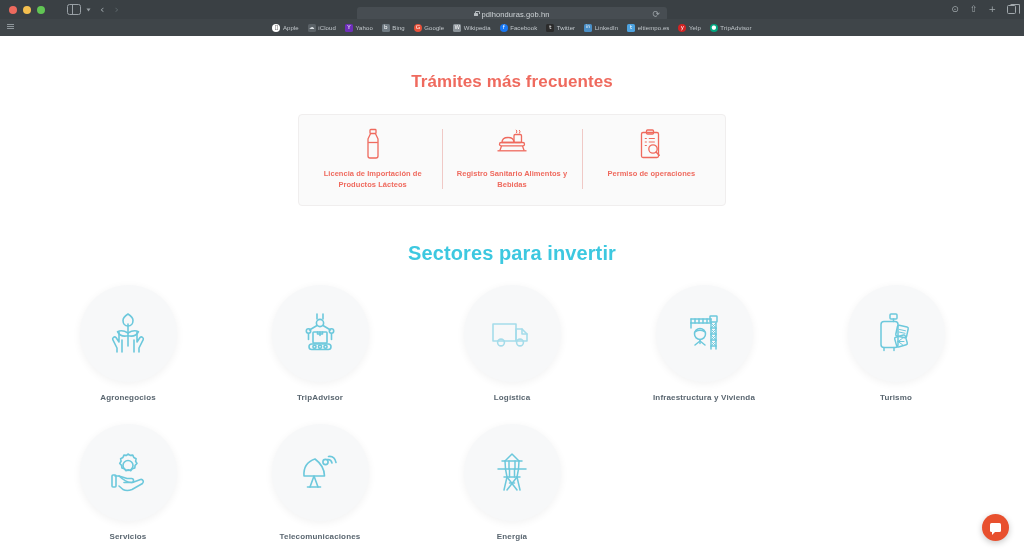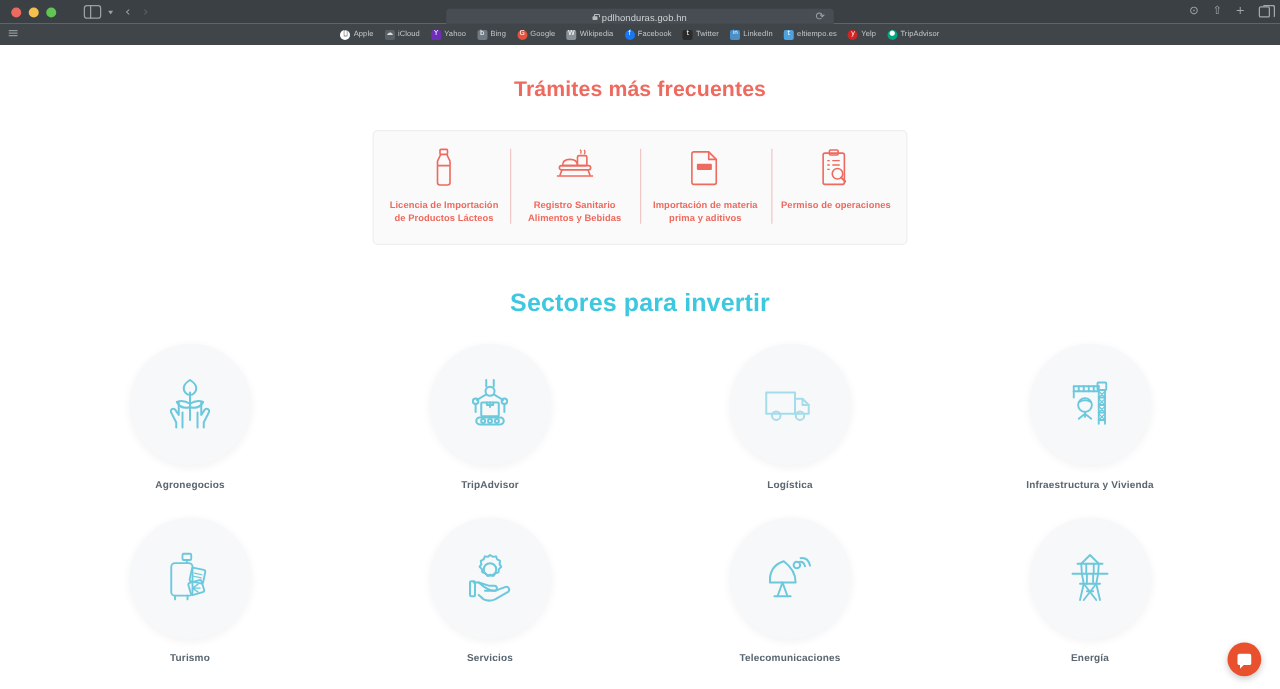--- a/index.html
+++ b/index.html
@@ -137,21 +137,21 @@
   }
   .favicon.circle { border-radius: 50%; }
 
   
   .page {
     height: 515px;
     background: #ffffff;
     overflow: hidden;
     position: relative;
   }
-  .page-inner { padding-top: 26px; }
+  .page-inner { padding-top: 36px; }
 
   .h-tramites {
     text-align: center;
     font-size: 17px;
     font-weight: bold;
     color: #ef6a5e;
     letter-spacing: 0.1px;
   }
 
   .tramites-panel {
@@ -194,21 +194,21 @@
     font-size: 20px;
     font-weight: bold;
     color: #3dc8e0;
     letter-spacing: 0.1px;
   }
 
   .sectors {
     margin: 20px auto 0;
     width: 960px;
     display: grid;
-    grid-template-columns: repeat(4, 1fr);
+    grid-template-columns: repeat(5, 1fr);
     row-gap: 22px;
   }
   .sector {
     display: flex; flex-direction: column; align-items: center;
   }
   .sector-circle {
     width: 97px; height: 97px;
     border-radius: 50%;
     background: #f7f8f9;
     box-shadow: 0 2px 8px rgba(0,0,0,0.055);
@@ -365,30 +365,20 @@
             <rect x="19" y="5.5" width="7.5" height="8" rx="1.2"></rect>
             <path d="M7 13.5 q0 -5 6 -5 t6 5 Z"></path>
             <rect x="4.5" y="13.5" width="25" height="3.4" rx="1.7"></rect>
             <path d="M6.5 17 l-1.6 4.5 M27.5 17 l1.6 4.5"></path>
             <line x1="2.5" y1="21.8" x2="31.5" y2="21.8"></line>
           </svg>
         </div>
         <div class="tramite-label">Registro Sanitario Alimentos y Bebidas</div>
       </div>
 
-      <div class="tramite">
-        <div class="tramite-icon">
-          <svg width="26" height="30" viewBox="0 0 26 30" fill="none" stroke="#ef6a5e" stroke-width="1.3">
-            <path d="M4 2.5 h12 l6 6 V27 a1.5 1.5 0 0 1 -1.5 1.5 H4 A1.5 1.5 0 0 1 2.5 27 V4 A1.5 1.5 0 0 1 4 2.5 Z"></path>
-            <path d="M16 2.5 V8.5 H22"></path>
-            <rect x="6.5" y="12" width="12" height="5" rx="0.8" fill="#ef6a5e" stroke="none"></rect>
-          </svg>
-        </div>
-        <div class="tramite-label">Importación de materia prima y aditivos</div>
-      </div>
 
       <div class="tramite">
         <div class="tramite-icon">
           <svg width="27" height="31" viewBox="0 0 27 31" fill="none" stroke="#ef6a5e" stroke-width="1.3">
             <path d="M5 3.5 h14 a1.5 1.5 0 0 1 1.5 1.5 V27 a1.5 1.5 0 0 1 -1.5 1.5 H5 A1.5 1.5 0 0 1 3.5 27 V5 A1.5 1.5 0 0 1 5 3.5 Z"></path>
             <rect x="8.5" y="1" width="7" height="4" rx="1"></rect>
             <path d="M6.8 9.5 h2 M6.8 13 h2 M6.8 16.5 h2" stroke-width="1.1"></path>
             <path d="M10.8 9.5 h6 M10.8 13 h6" stroke-width="1.1"></path>
             <circle cx="15" cy="20" r="4.2"></circle>
             <path d="M18 23 l3.2 3.2" stroke-width="1.5" stroke-linecap="round"></path>

